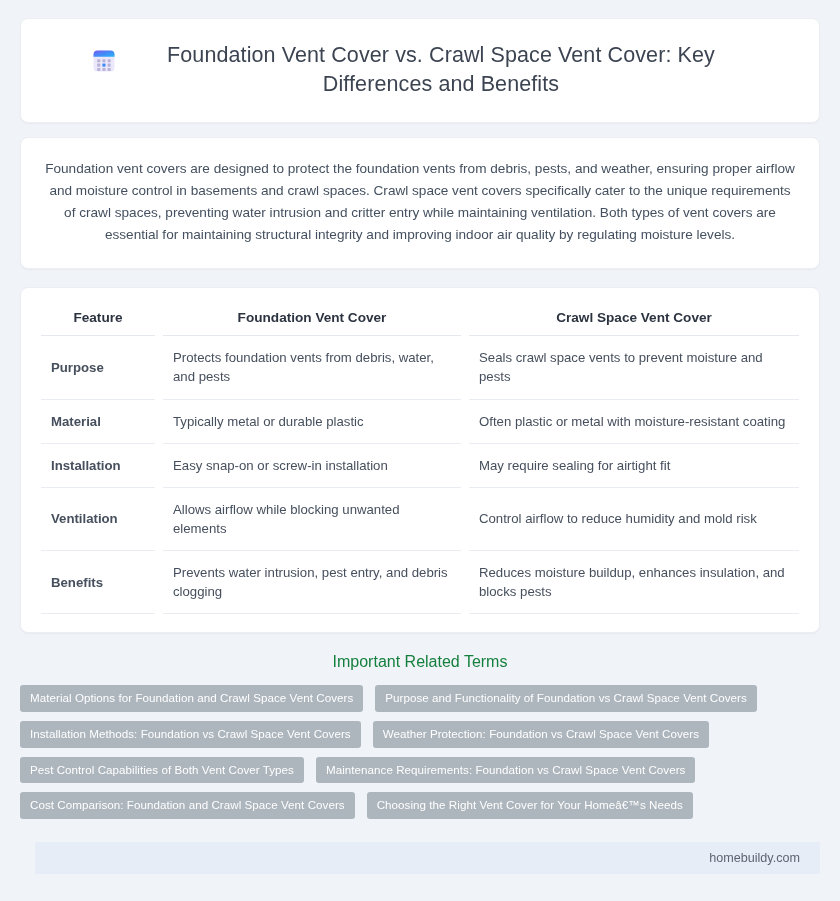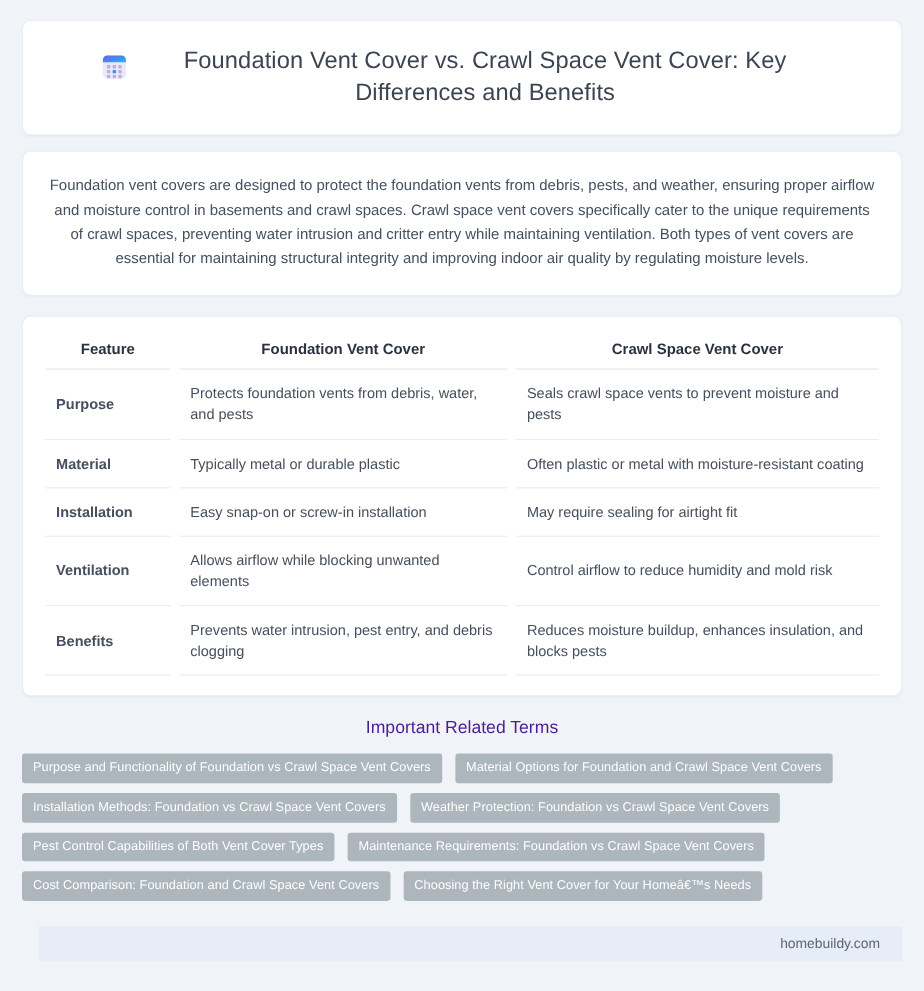--- a/index.html
+++ b/index.html
@@ -115,21 +115,21 @@
 
   
   .terms-section {
     margin-top: 20px;
   }
   .terms-heading {
     margin: 0 0 14px 0;
     text-align: center;
     font-size: 16px;
     font-weight: 400;
-    color: #4c1d95;
+    color: #15803d;
   }
   .tag-cloud {
     display: flex;
     flex-wrap: wrap;
     gap: 9px 12px;
     align-content: flex-start;
   }
   .tag {
     background: #adb5bd;
     color: #ffffff;
@@ -240,22 +240,22 @@
           <td class="cell-a">Prevents water intrusion, pest entry, and debris clogging</td>
           <td class="cell-b">Reduces moisture buildup, enhances insulation, and blocks pests</td>
         </tr>
       </tbody>
     </table>
   </div>
 
   <div class="terms-section">
     <h2 class="terms-heading">Important Related Terms</h2>
     <div class="tag-cloud">
+      <span class="tag">Material Options for Foundation and Crawl Space Vent Covers</span>
       <span class="tag">Purpose and Functionality of Foundation vs Crawl Space Vent Covers</span>
-      <span class="tag">Material Options for Foundation and Crawl Space Vent Covers</span>
       <span class="tag">Installation Methods: Foundation vs Crawl Space Vent Covers</span>
       <span class="tag">Weather Protection: Foundation vs Crawl Space Vent Covers</span>
       <span class="tag">Pest Control Capabilities of Both Vent Cover Types</span>
       <span class="tag">Maintenance Requirements: Foundation vs Crawl Space Vent Covers</span>
       <span class="tag">Cost Comparison: Foundation and Crawl Space Vent Covers</span>
       <span class="tag">Choosing the Right Vent Cover for Your Homeâ€™s Needs</span>
     </div>
   </div>
 
   <div class="footer-bar">

